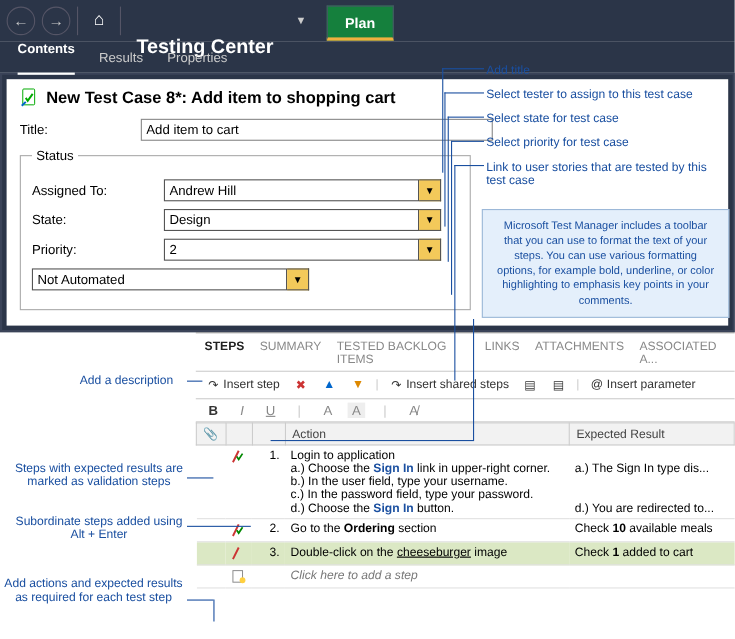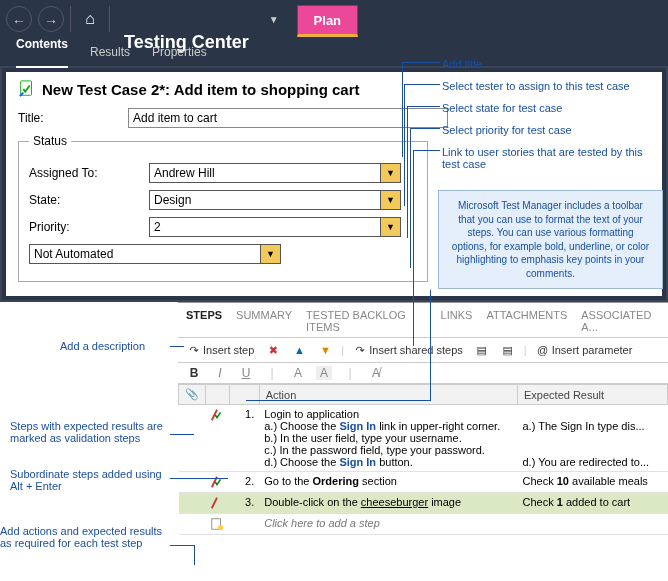--- a/index.html
+++ b/index.html
@@ -5,21 +5,21 @@
   * { box-sizing: border-box; margin: 0; padding: 0; font-family: "Segoe UI", Arial, sans-serif; }
   body { background: #fff; width: 668px; height: 581px; position: relative; overflow: hidden; font-size: 12px; }
 
   
   .topbar { background: #2b3548; height: 38px; display: flex; align-items: center; color: #fff; }
   .nav-btn { width: 26px; height: 26px; border: 1px solid #556; border-radius: 50%; margin-left: 6px; display: flex; align-items: center; justify-content: center; color: #ccc; font-size: 14px; }
   .nav-div { width: 1px; height: 26px; background: #556; margin: 0 6px; }
   .home-btn { width: 26px; height: 26px; display: flex; align-items: center; justify-content: center; font-size: 16px; }
   .app-title { font-size: 18px; font-weight: 700; margin-left: 8px; margin-top: 47px; }
   .dd-caret { margin-left: 20px; font-size: 10px; color: #ccc; }
-  .plan-tab { margin-left: 18px; background: #ec4899; border: 1px solid #4a5568; height: 32px; padding: 0 16px; display: flex; align-items: center; font-weight: 600; font-size: 13px; border-bottom: 3px solid #f0b040; margin-top: 4px; }
+  .plan-tab { margin-left: 18px; background: #15803d; border: 1px solid #4a5568; height: 32px; padding: 0 16px; display: flex; align-items: center; font-weight: 600; font-size: 13px; border-bottom: 3px solid #f0b040; margin-top: 4px; }
 
   
   .subbar { background: #2b3548; height: 28px; display: flex; align-items: center; padding-left: 16px; color: #ccc; font-size: 12px; gap: 22px; }
   .subbar .active { color: #fff; font-weight: 600; border-bottom: 2px solid #fff; padding-bottom: 15px; }
   .subbar span { cursor: pointer; }
 
   
   .panel-wrap { border: 2px solid #3a4358; margin: 0; padding: 4px; background: #2b3548; }
   .panel { background: #fff; padding: 8px 12px 14px; position: relative; }
   .hdr { display: flex; align-items: center; gap: 6px; margin-bottom: 10px; }
@@ -55,21 +55,21 @@
   .clip { width: 18px; }
   .stepico { width: 18px; }
   .selrow td { background: #dbe8c4; }
   .addrow td { color: #777; font-style: italic; }
   .bold { font-weight: 700; }
   .link { color: #1a4fa0; font-weight: 700; }
   .ul { text-decoration: underline; }
 
   
   .ann { position: absolute; font-size: 11px; color: #1a4fa0; font-family: Verdana, sans-serif; }
-  .ann.r { text-align: left; }
+  .ann.r { text-align: center; }
   .line { position: absolute; background: #1a4fa0; }
   .tooltip { position: absolute; background: #e4effb; border: 1px solid #9cb8d8; padding: 8px 10px; font-size: 10px; color: #1a4fa0; width: 225px; text-align: center; line-height: 1.35; font-family: Verdana, sans-serif; }
 
   svg.step-ico { width: 14px; height: 14px; vertical-align: middle; }
 </style>
 </head>
 <body>
 
 <div class="topbar">
   <div class="nav-btn">←</div>
@@ -89,21 +89,21 @@
 </div>
 
 <div class="panel-wrap">
   <div class="panel">
     <div class="hdr">
       <svg class="hdr-icon" viewBox="0 0 20 20">
           <rect x="3" y="1" width="12" height="16" rx="1" fill="#fff" stroke="#0a0"></rect>
           <path d="M6 10 l2 3 l5 -7" stroke="#0a0" stroke-width="2" fill="none"></path>
           <path d="M2 18 l4 -4" stroke="#06c" stroke-width="2"></path>
         </svg>
-      <div class="hdr-title">New Test Case 2*: Add item to shopping cart</div>
+      <div class="hdr-title">New Test Case 8*: Add item to shopping cart</div>
     </div>
 
     <div class="row">
       <label>Title:</label>
       <input type="text" value="Add item to cart" style="">
     </div>
 
     <fieldset class="status">
       <legend>Status</legend>
       <div class="drow">

